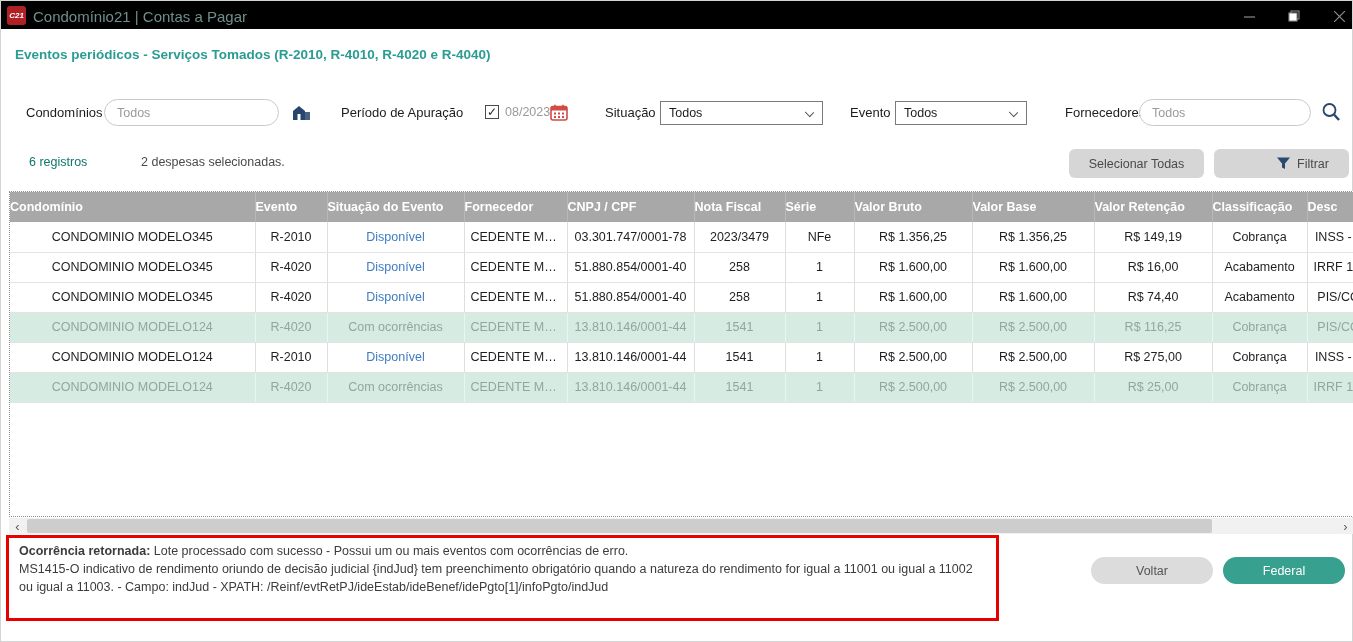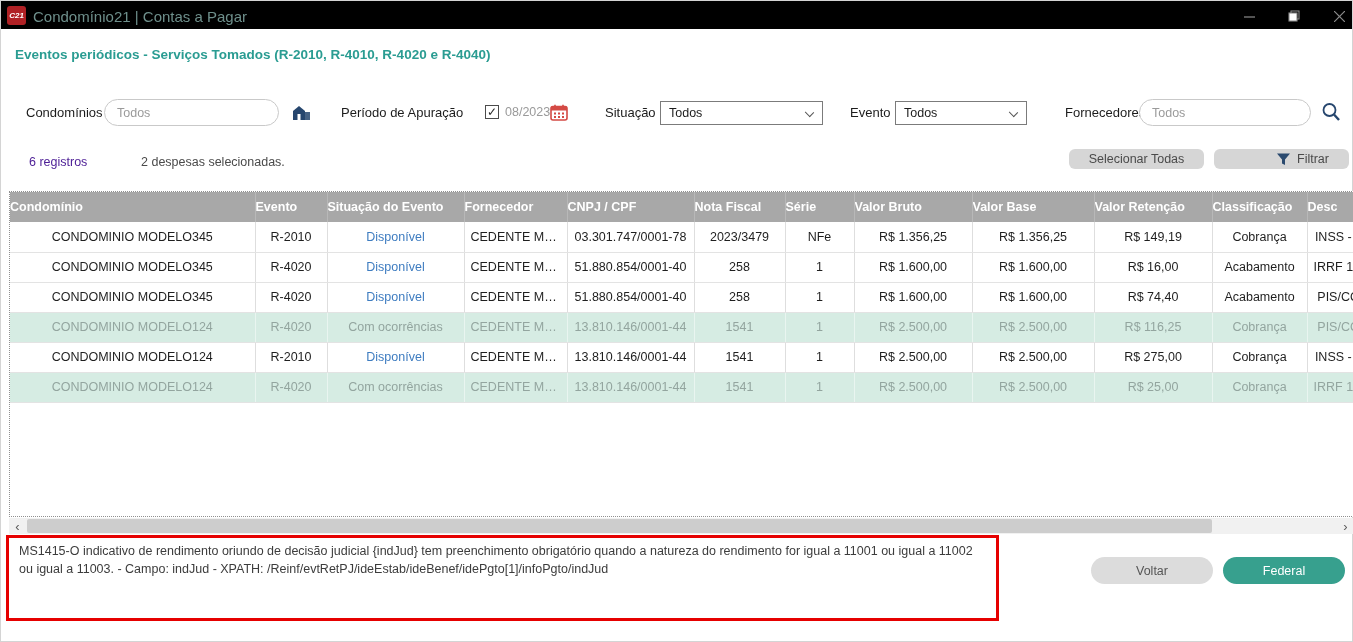--- a/index.html
+++ b/index.html
@@ -33,23 +33,23 @@
     font-size:12.5px; color:#1c1c1c; display:flex; align-items:center; padding:0 8px; }
   .selectbox .caret { position:absolute; right:9px; top:7px; width:7px; height:7px;
     border-right:1.5px solid #555; border-bottom:1.5px solid #555; transform:rotate(45deg) scaleY(.9); }
   .checkbox { position:absolute; left:484px; top:8px; width:14px; height:14px; background:#fff;
     border:1px solid #4b4b4b; font-size:12px; line-height:12px; text-align:center; color:#2d2d2d; }
   .period-value { position:absolute; left:504px; top:8px; font-size:12.5px; color:#9a9a9a; }
   .icon-btn { position:absolute; top:3px; width:24px; height:24px; display:flex;
     align-items:center; justify-content:center; cursor:pointer; }
 
   
-  .summary-records { position:absolute; left:28px; top:154px; font-size:12.5px; color:#4c1d95; }
+  .summary-records { position:absolute; left:28px; top:154px; font-size:12.5px; color:#0f766e; }
   .summary-selected { position:absolute; left:140px; top:154px; font-size:12.5px; color:#4a4a4a; }
-  .gray-btn { position:absolute; top:148px; width:135px; height:20px; background:#d6d6d6; border:none;
+  .gray-btn { position:absolute; top:148px; width:135px; height:29px; background:#d6d6d6; border:none;
     border-radius:6px; font-size:12.5px; color:#4a4a4a; cursor:pointer; display:flex;
     align-items:center; justify-content:center; gap:6px; font-family:"Liberation Sans", sans-serif; }
 
   
   .grid-wrap { position:absolute; left:8px; top:190px; width:1345px; height:326px;
     border:1px dotted #8f8f8f; overflow:hidden; background:#fff; }
   table.grid { border-collapse:collapse; table-layout:fixed; width:1360px; }
   table.grid th { height:30px; background:#a8a8a8; color:#fff; font-size:12.5px; font-weight:bold;
     text-align:left; border-right:1px solid #b8b8b8; overflow:hidden; white-space:nowrap; }
   table.grid td { height:30px; font-size:12.5px; color:#1f1f1f; border-bottom:1px solid #e3e3e3;
@@ -295,19 +295,23 @@
     </table>
   </div>
 
   <div class="hscroll">
     <div class="hs-arrow" style="left:0;">‹</div>
     <div class="hs-thumb"></div>
     <div class="hs-arrow" style="right:0;">›</div>
   </div>
 
   <div class="occ-box">
+    <div>
+      <span class="occ-label">Ocorrência retornada:</span>
+      <span>Lote processado com sucesso - Possui um ou mais eventos com ocorrências de erro.</span>
+    </div>
     <div>MS1415-O indicativo de rendimento oriundo de decisão judicial {indJud} tem preenchimento obrigatório quando a natureza do rendimento for igual a 11001 ou igual a 11002 ou igual a 11003. - Campo: indJud - XPATH: /Reinf/evtRetPJ/ideEstab/ideBenef/idePgto[1]/infoPgto/indJud</div>
   </div>
 
   <button class="pill-btn btn-back">Voltar</button>
   <button class="pill-btn btn-send">Federal</button>
 
 </div>
 
 </body></html>

